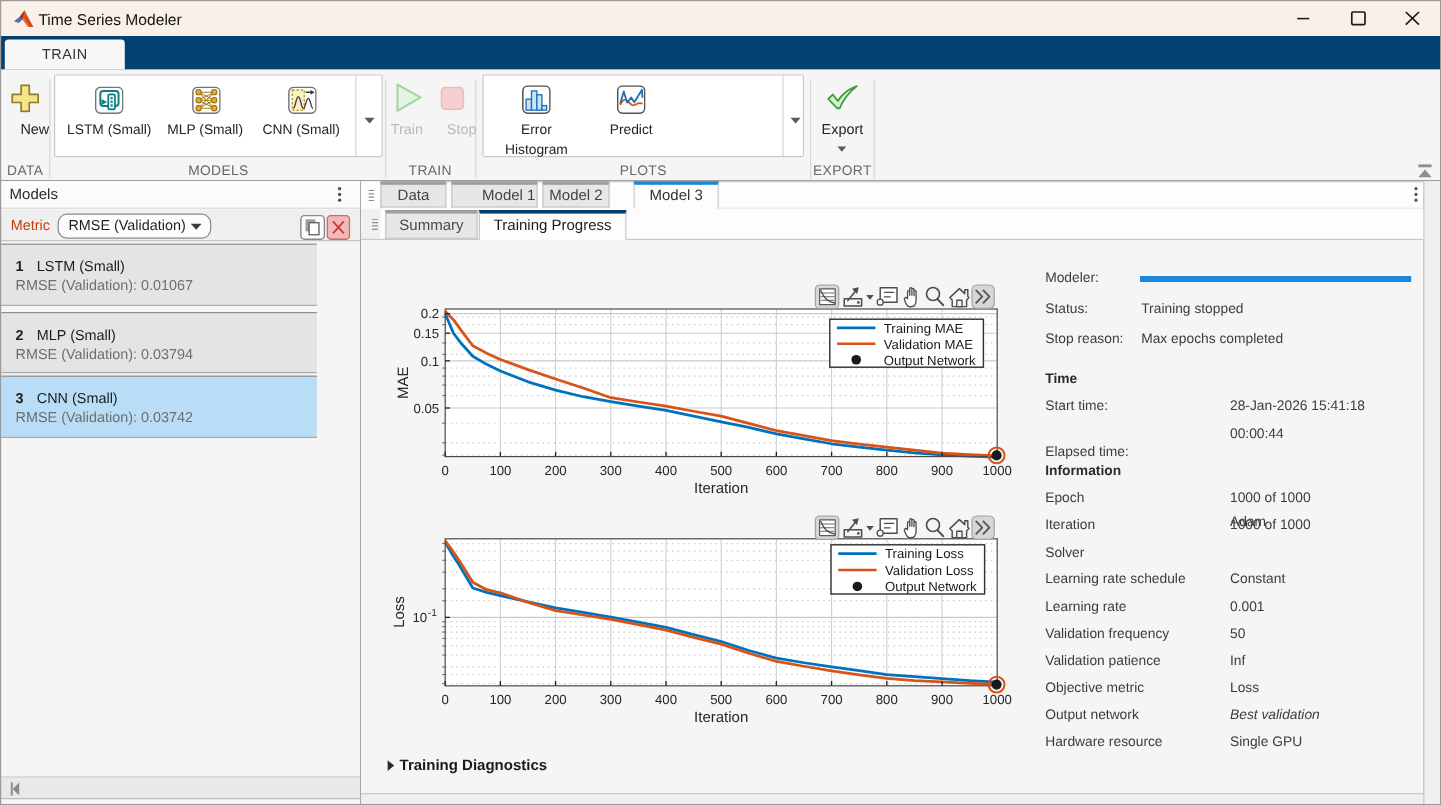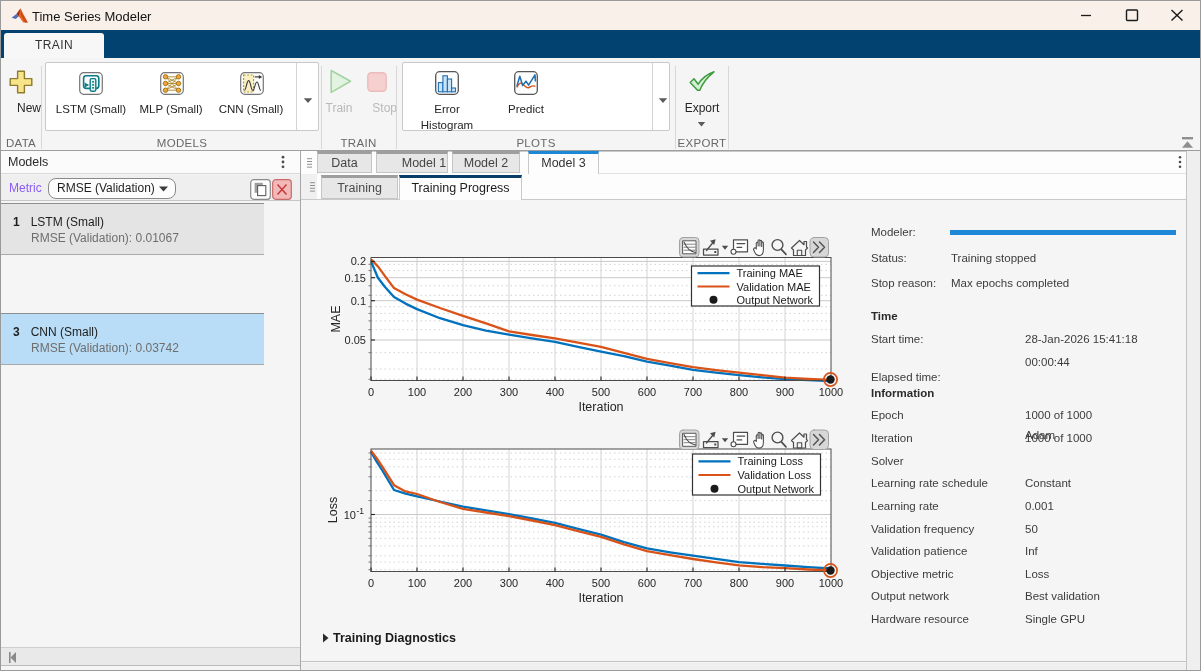--- a/index.html
+++ b/index.html
@@ -6,21 +6,21 @@
 body{font-family:"Liberation Sans",sans-serif;}
 #win{position:relative;width:1201px;height:671px;background:#f5f5f5;overflow:hidden;}
 .abs{position:absolute;}
 .lbl{color:#686868;font-size:11.5px;letter-spacing:0.3px;}
 .seplv{position:absolute;width:1px;background:#d8d8d8;top:66px;height:83px;}
 .gal{position:absolute;top:62px;height:69px;background:#fff;border:1px solid #c9c9c9;border-radius:2px;}
 .galname{position:absolute;font-size:11.5px;color:#252525;text-align:center;top:101px;line-height:16px;}
 .tab1{position:absolute;top:151px;height:22px;background:#e7e7e7;border:1px solid #c5c5c5;border-top:3px solid #9e9e9e;font-size:12.5px;color:#444;text-align:center;line-height:18px;}
 .card{position:absolute;left:1px;width:263px;background:#e4e4e4;border-top:1.5px solid #8f8f8f;border-bottom:1px solid #aaa;}
 .c1{font-size:12px;color:#1d1d1d;position:absolute;left:12px;top:11px;}
-.c2{font-size:12px;color:#6e6e6e;position:absolute;left:12px;top:27px;margin-left:18px;}
+.c2{font-size:12px;color:#6e6e6e;position:absolute;left:12px;top:27px;}
 .ilabel{position:absolute;left:871px;font-size:11.5px;color:#3c3c3c;}
 .ival{position:absolute;font-size:11.5px;color:#3c3c3c;}
 </style></head><body>
 <div id="win">
 <div class="abs" style="left:0;top:0;width:1201px;height:30px;background:#f8f0e9;"></div>
 <svg class="abs" style="left:11px;top:7px" width="18" height="17" viewBox="0 0 18 17">
 <polygon points="0.6,10.8 5.4,6.9 7.7,9.3 4.7,12.1" fill="#4f6eb3"></polygon>
 <polygon points="5.4,6.9 9.4,1.5 11.3,6.3 7.7,9.3" fill="#9e2b0d"></polygon>
 <polygon points="9.4,1.5 16.8,15.5 12.3,15.5 7.7,9.3" fill="#e8692d"></polygon>
 <polygon points="9.4,1.5 11.5,6.7 16.8,15.5 13.9,15.5 9.7,8.3" fill="#d04a16"></polygon>
@@ -138,58 +138,62 @@
 </svg>
 <div class="abs" style="left:0;top:151px;width:301px;height:520px;background:#f5f5f5;border-right:1px solid #a8a8a8;"></div>
 <div class="abs" style="left:0;top:151px;width:300px;height:23px;background:#fbfbfb;border-bottom:1px solid #d9d9d9;"></div>
 <div class="abs" style="left:8px;top:155px;font-size:12.5px;color:#2b2b2b;">Models</div>
 <svg class="abs" style="left:279px;top:155px" width="8" height="15" viewBox="0 0 8 15">
 <circle cx="4" cy="2.2" r="1.4" fill="#4d4d4d"></circle>
       <circle cx="4" cy="7" r="1.4" fill="#4d4d4d"></circle>
       <circle cx="4" cy="11.8" r="1.4" fill="#4d4d4d"></circle>
 </svg>
 <div class="abs" style="left:0;top:175px;width:300px;height:26px;background:#efefef;border-bottom:1px solid #c6c6c6;"></div>
-<div class="abs" style="left:9px;top:181px;font-size:12px;color:#8b5cf6;">Metric</div>
+<div class="abs" style="left:9px;top:181px;font-size:12px;color:#c2410c;">Metric</div>
 <div class="abs" style="left:48px;top:178px;width:128px;height:21px;background:#fdfdfd;border:1px solid #8a8a8a;border-radius:8px;"></div>
 <div class="abs" style="left:57px;top:181px;font-size:12px;color:#1f1f1f;">RMSE (Validation)</div>
 <svg class="abs" style="left:158px;top:185px" width="11" height="8" viewBox="0 0 11 8">
       <polygon points="1,1.5 10,1.5 5.5,6.5" fill="#3c3c3c"></polygon>
     </svg>
 <svg class="abs" style="left:250px;top:179px" width="21" height="21" viewBox="0 0 21 21">
 <rect x="0.7" y="0.7" width="19.6" height="19.6" rx="3" fill="#fdfdfd" stroke="#8a8a8a" stroke-width="1.2"></rect>
 <rect x="4.6" y="3.8" width="8.2" height="10" fill="#9e9e9e"></rect>
 <rect x="7.6" y="6.6" width="8.2" height="10" fill="#fff" stroke="#5f5f5f" stroke-width="1.1"></rect>
 </svg>
 <svg class="abs" style="left:272px;top:179px" width="20" height="21" viewBox="0 0 20 21">
 <rect x="0.7" y="0.7" width="18.6" height="19.6" rx="3" fill="#f3b9b9" stroke="#c96a6a" stroke-width="1.2"></rect>
 <line x1="5.5" y1="5.5" x2="14.5" y2="15.5" stroke="#c43c3c" stroke-width="1.5"></line>
 <line x1="14.5" y1="5.5" x2="5.5" y2="15.5" stroke="#c43c3c" stroke-width="1.5"></line>
 </svg>
 <div class="card" style="top:203px;height:52px;background:#e4e4e4;">
       <div class="c1"><b>1</b><span style="margin-left:11px;">LSTM (Small)</span></div>
       <div class="c2">RMSE (Validation): 0.01067</div>
     </div>
+<div class="card" style="top:260px;height:51px;background:#e4e4e4;">
+      <div class="c1"><b>2</b><span style="margin-left:11px;">MLP (Small)</span></div>
+      <div class="c2">RMSE (Validation): 0.03794</div>
+    </div>
 <div class="card" style="top:313px;height:52px;background:#b9ddf6;">
       <div class="c1"><b>3</b><span style="margin-left:11px;">CNN (Small)</span></div>
       <div class="c2">RMSE (Validation): 0.03742</div>
     </div>
 <div class="abs" style="left:0;top:647px;width:300px;height:19px;background:#e9e9e9;border-top:1px solid #cfcfcf;border-bottom:1px solid #bbb;"></div>
 <svg class="abs" style="left:8px;top:651px" width="10" height="13" viewBox="0 0 10 13">
 <polygon points="8,1 8,12 2.5,6.5" fill="#8a8a8a"></polygon>
 <rect x="1" y="1" width="1.6" height="11" fill="#8a8a8a"></rect>
 </svg>
 <div class="abs" style="left:301px;top:151px;width:885px;height:49px;background:#fdfdfd;border-top:1px solid #c9c9c9;"></div>
 <div class="abs" style="left:301px;top:151px;width:17px;height:23px;background:#fdfdfd;border-right:1px solid #dcdcdc;"></div>
 <div class="abs" style="left:599px;top:172.5px;width:587px;height:1px;background:#e3e3e3;"></div>
 <div class="abs" style="left:301px;top:200px;width:885px;height:462px;background:#f5f5f5;border-bottom:1px solid #c3c3c3;"></div>
 <div class="abs" style="left:1186px;top:151px;width:15px;height:520px;background:#efefef;border-left:1px solid #c3c3c3;"></div>
 <div class="abs" style="left:301px;top:663px;width:885px;height:8px;background:#efefef;"></div>
 <div class="tab1" style="left:317px;width:55px;">Data</div>
 <div class="tab1" style="left:376px;width:72px;padding-left:24px;">Model 1</div>
-<div class="tab1" style="left:452px;width:68px;">Model 2</div>
+<div class="tab1" style="left:452px;width:56px;">Model 2</div>
 <div class="abs" style="left:528px;top:151px;width:71px;height:23px;background:#fdfdfd;border-left:1px solid #c9c9c9;border-right:1px solid #c9c9c9;border-top:3px solid #1d87d4;font-size:12.5px;color:#333;text-align:center;line-height:18px;">Model 3</div>
 <svg class="abs" style="left:1176px;top:155px" width="8" height="15" viewBox="0 0 8 15">
 <circle cx="4" cy="2.2" r="1.3" fill="#4d4d4d"></circle>
       <circle cx="4" cy="7" r="1.3" fill="#4d4d4d"></circle>
       <circle cx="4" cy="11.8" r="1.3" fill="#4d4d4d"></circle>
 </svg>
 <svg class="abs" style="left:307px;top:158px" width="5" height="10" viewBox="0 0 5 10">
 <g stroke="#8f8f8f" stroke-width="1">
         <line x1="0" y1="0.7" x2="5" y2="0.7"></line>
         <line x1="0" y1="3.5" x2="5" y2="3.5"></line>
@@ -200,21 +204,21 @@
 <div class="abs" style="left:301px;top:174px;width:885px;height:26px;background:#fdfdfd;"></div>
 <div class="abs" style="left:301px;top:174px;width:16px;height:26px;background:#f0f0f0;"></div>
 <svg class="abs" style="left:310px;top:182px" width="5" height="10" viewBox="0 0 5 10">
 <g stroke="#8f8f8f" stroke-width="1">
         <line x1="0" y1="0.7" x2="5" y2="0.7"></line>
         <line x1="0" y1="3.5" x2="5" y2="3.5"></line>
         <line x1="0" y1="6.3" x2="5" y2="6.3"></line>
         <line x1="0" y1="9.1" x2="5" y2="9.1"></line>
       </g>
 </svg>
-<div class="abs" style="left:321px;top:175px;width:77px;height:24px;background:#e7e7e7;border:1px solid #c5c5c5;border-top:3px solid #9e9e9e;font-size:12.5px;color:#4a4a4a;text-align:center;line-height:20px;">Training</div>
+<div class="abs" style="left:321px;top:175px;width:77px;height:24px;background:#e7e7e7;border:1px solid #c5c5c5;border-top:3px solid #9e9e9e;font-size:12.5px;color:#4a4a4a;text-align:center;line-height:20px;">Summary</div>
 <div class="abs" style="left:399px;top:175px;width:123px;height:25px;background:#fdfdfd;border-left:1px solid #c9c9c9;border-right:1px solid #c9c9c9;border-top:3px solid #0a3c69;font-size:12.5px;color:#1d1d1d;text-align:center;line-height:20px;">Training Progress</div>
 <div class="abs" style="left:301px;top:199px;width:98px;height:1px;background:#c9c9c9;"></div>
 <div class="abs" style="left:522px;top:199px;width:664px;height:1px;background:#c9c9c9;"></div>
 <svg width="1201" height="671" viewBox="0 0 1201 671" style="position:absolute;left:0;top:0;" font-family="Liberation Sans, sans-serif">
 <rect x="371" y="257.5" width="460" height="123.0" fill="#ffffff"></rect>
 <line x1="417" y1="257.5" x2="417" y2="380.5" stroke="#d4d4d4" stroke-width="1"></line>
 <line x1="463" y1="257.5" x2="463" y2="380.5" stroke="#d4d4d4" stroke-width="1"></line>
 <line x1="509" y1="257.5" x2="509" y2="380.5" stroke="#d4d4d4" stroke-width="1"></line>
 <line x1="555" y1="257.5" x2="555" y2="380.5" stroke="#d4d4d4" stroke-width="1"></line>
 <line x1="601" y1="257.5" x2="601" y2="380.5" stroke="#d4d4d4" stroke-width="1"></line>
@@ -447,16 +451,16 @@
 <div class="ival" style="left:1025px;top:477px;">Constant</div>
 <div class="ilabel" style="top:500px;">Learning rate</div>
 <div class="ival" style="left:1025px;top:500px;">0.001</div>
 <div class="ilabel" style="top:523px;">Validation frequency</div>
 <div class="ival" style="left:1025px;top:523px;">50</div>
 <div class="ilabel" style="top:545px;">Validation patience</div>
 <div class="ival" style="left:1025px;top:545px;">Inf</div>
 <div class="ilabel" style="top:568px;">Objective metric</div>
 <div class="ival" style="left:1025px;top:568px;">Loss</div>
 <div class="ilabel" style="top:590px;">Output network</div>
-<div class="ival" style="left:1025px;top:590px;">Best validation</div>
+<div class="ival" style="left:1025px;top:590px;font-style:italic;">Best validation</div>
 <div class="ilabel" style="top:613px;">Hardware resource</div>
 <div class="ival" style="left:1025px;top:613px;">Single GPU</div>
 <div class="abs" style="left:0;top:0;width:1201px;height:671px;border:1px solid #9a9a9a;pointer-events:none;"></div>
 </div>
 </body></html>

